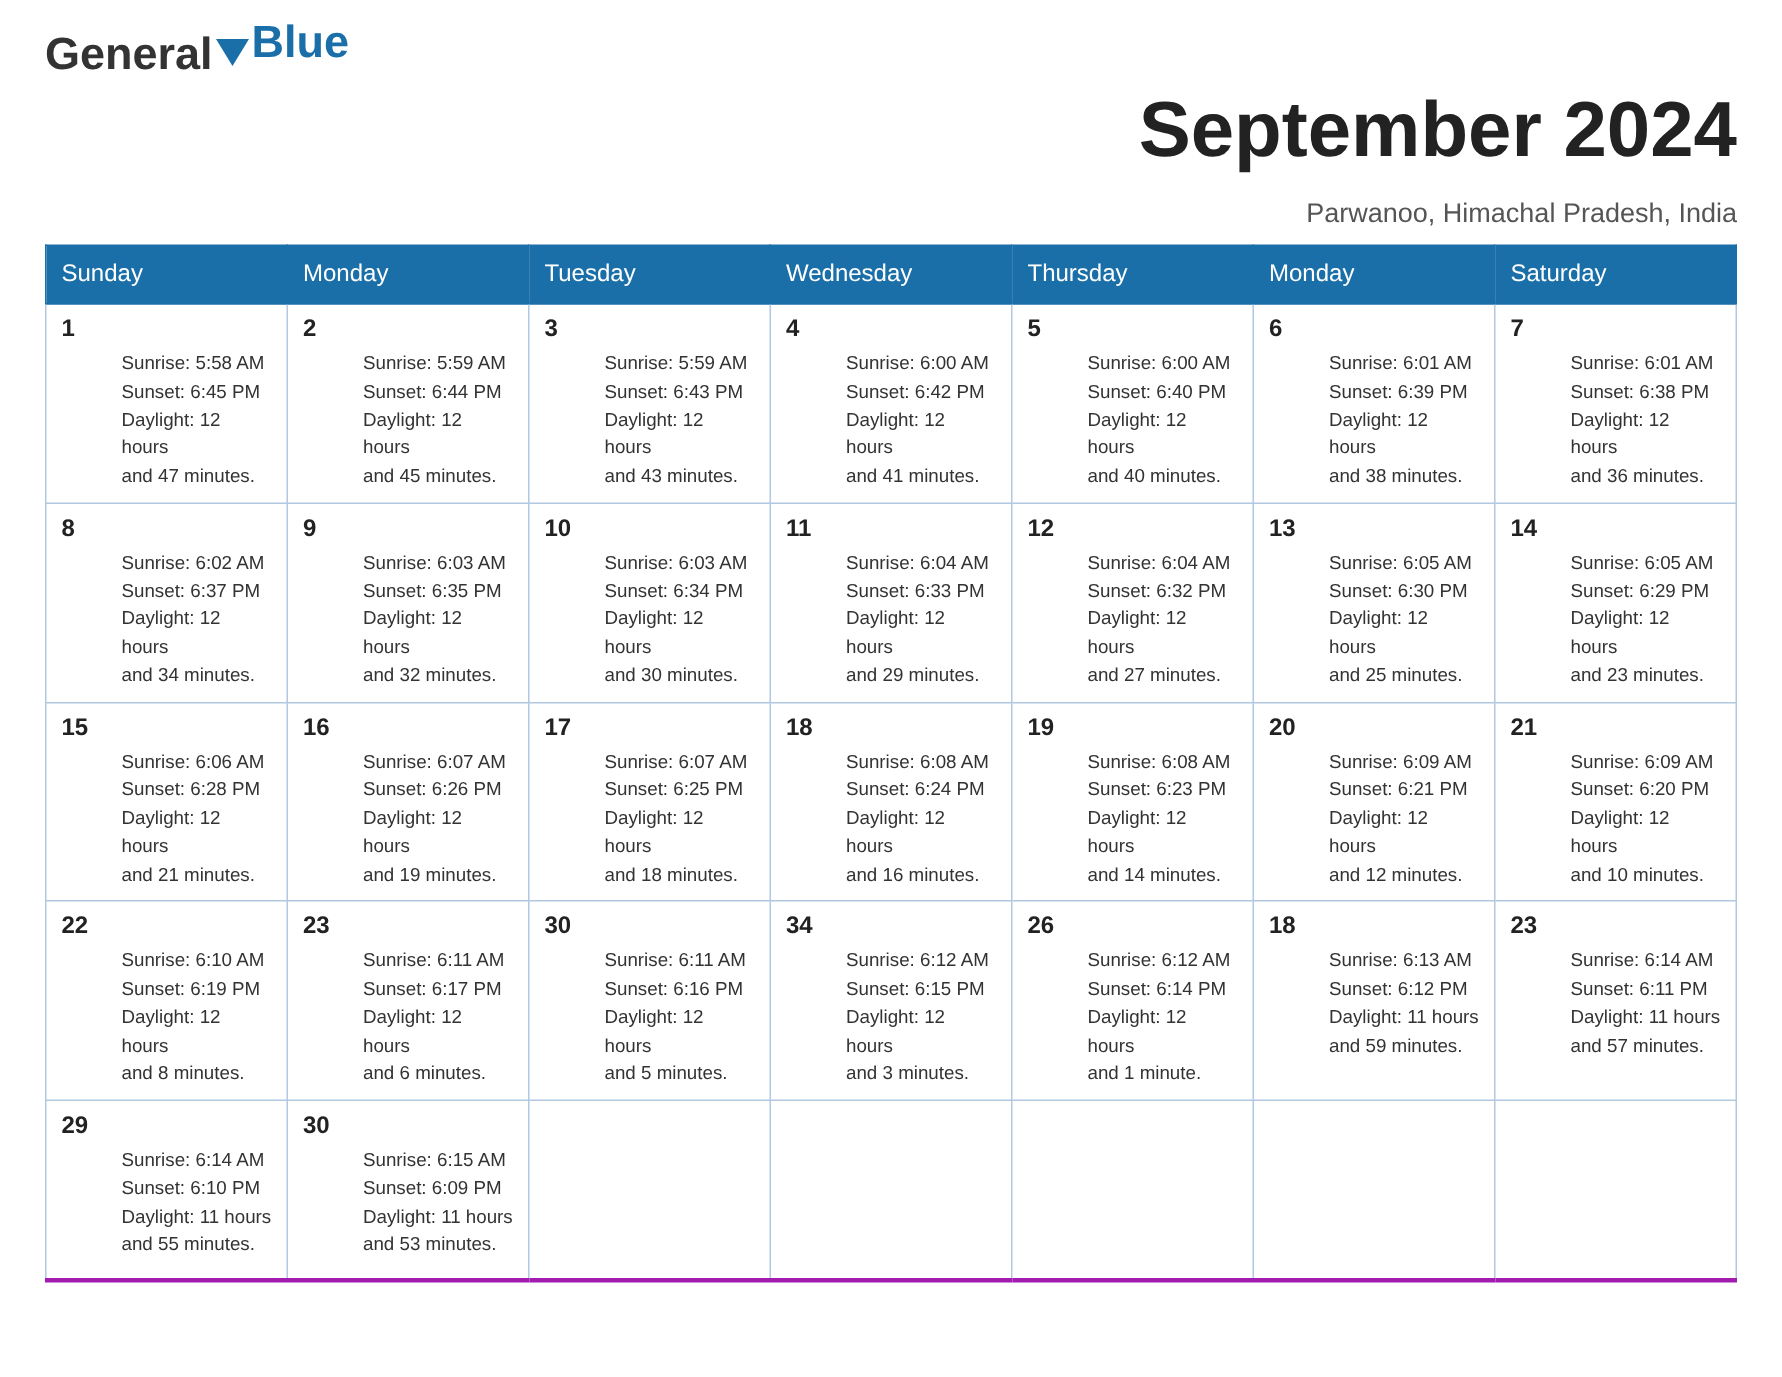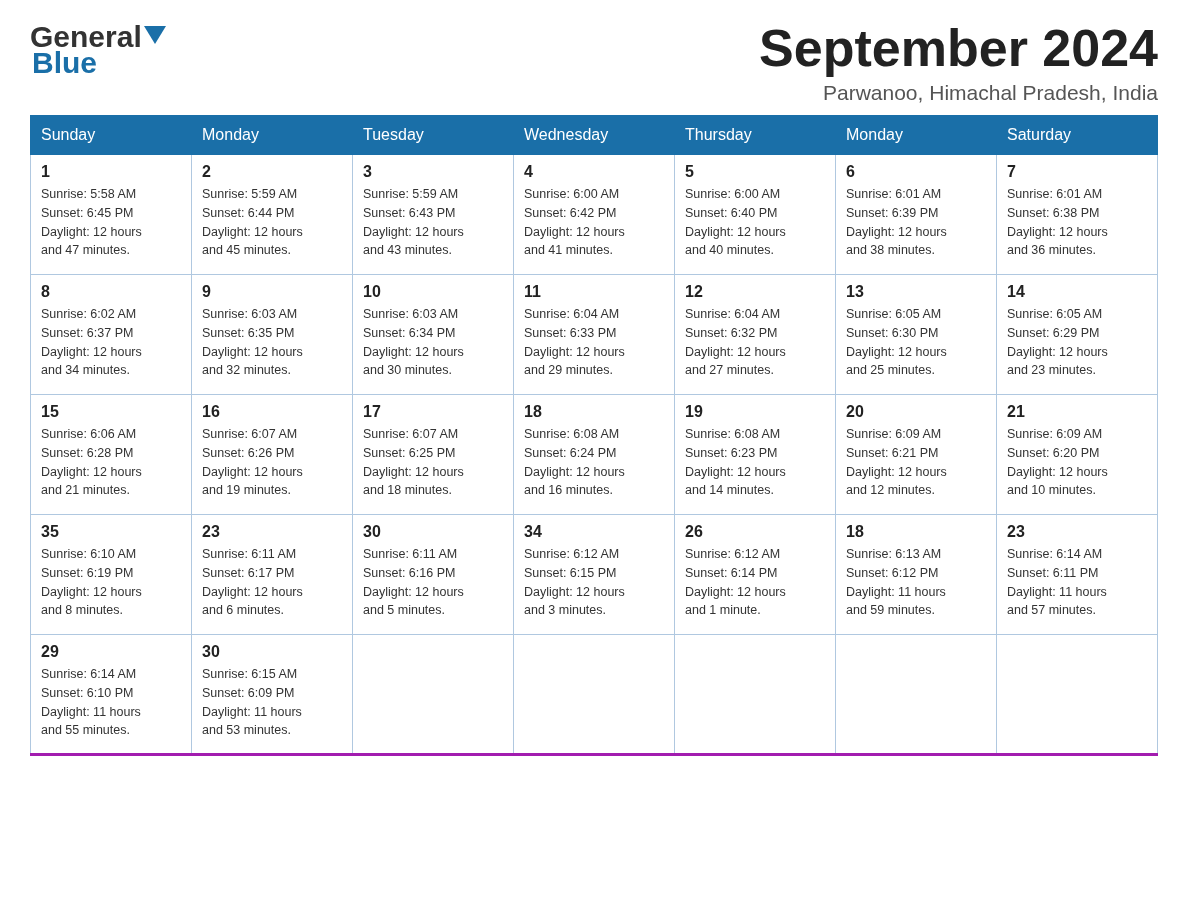--- a/index.html
+++ b/index.html
@@ -11,36 +11,37 @@
       padding: 20px 30px;
     }
     .header-row {
       display: flex;
       justify-content: space-between;
       align-items: flex-start;
       margin-bottom: 10px;
     }
     .logo {
       display: flex;
-      flex-direction: column;
+      flex-direction: row;
       align-items: flex-start;
     }
     .title-block {
       text-align: right;
     }
     .month-title {
       font-size: 52px;
       font-weight: bold;
       color: #222;
       line-height: 1.1;
+      margin-top: 39px;
     }
     .location-title {
-      font-size: 21px;
+      font-size: 18px;
       color: #555;
-      margin-top: 4px;
+      margin-top: 16px;
     }
     .calendar-table {
       width: 100%;
       border-collapse: collapse;
       margin-top: 10px;
       border-radius: 30px;
     }
     .calendar-table th {
       background: #1a6fa8;
       color: #fff;
@@ -62,20 +63,21 @@
       font-size: 16px;
       font-weight: bold;
       color: #222;
       margin-bottom: 4px;
       display: block;
     }
     .day-info {
       font-size: 12.5px;
       color: #333;
       line-height: 1.5;
+      margin-left: 40px;
     }
     .empty-cell {
       background: #fff;
     }
     .last-row td {
       border-bottom: 3px solid #a21caf;
     }
     
     .logo-wrapper {
       display: flex;
@@ -212,21 +214,21 @@
           <span class="day-number">20</span>
           <div class="day-info">Sunrise: 6:09 AM<br>Sunset: 6:21 PM<br>Daylight: 12 hours<br>and 12 minutes.</div>
         </td>
         <td>
           <span class="day-number">21</span>
           <div class="day-info">Sunrise: 6:09 AM<br>Sunset: 6:20 PM<br>Daylight: 12 hours<br>and 10 minutes.</div>
         </td>
       </tr>
       <tr>
         <td>
-          <span class="day-number">35</span>
+          <span class="day-number">22</span>
           <div class="day-info">Sunrise: 6:10 AM<br>Sunset: 6:19 PM<br>Daylight: 12 hours<br>and 8 minutes.</div>
         </td>
         <td>
           <span class="day-number">23</span>
           <div class="day-info">Sunrise: 6:11 AM<br>Sunset: 6:17 PM<br>Daylight: 12 hours<br>and 6 minutes.</div>
         </td>
         <td>
           <span class="day-number">30</span>
           <div class="day-info">Sunrise: 6:11 AM<br>Sunset: 6:16 PM<br>Daylight: 12 hours<br>and 5 minutes.</div>
         </td>

